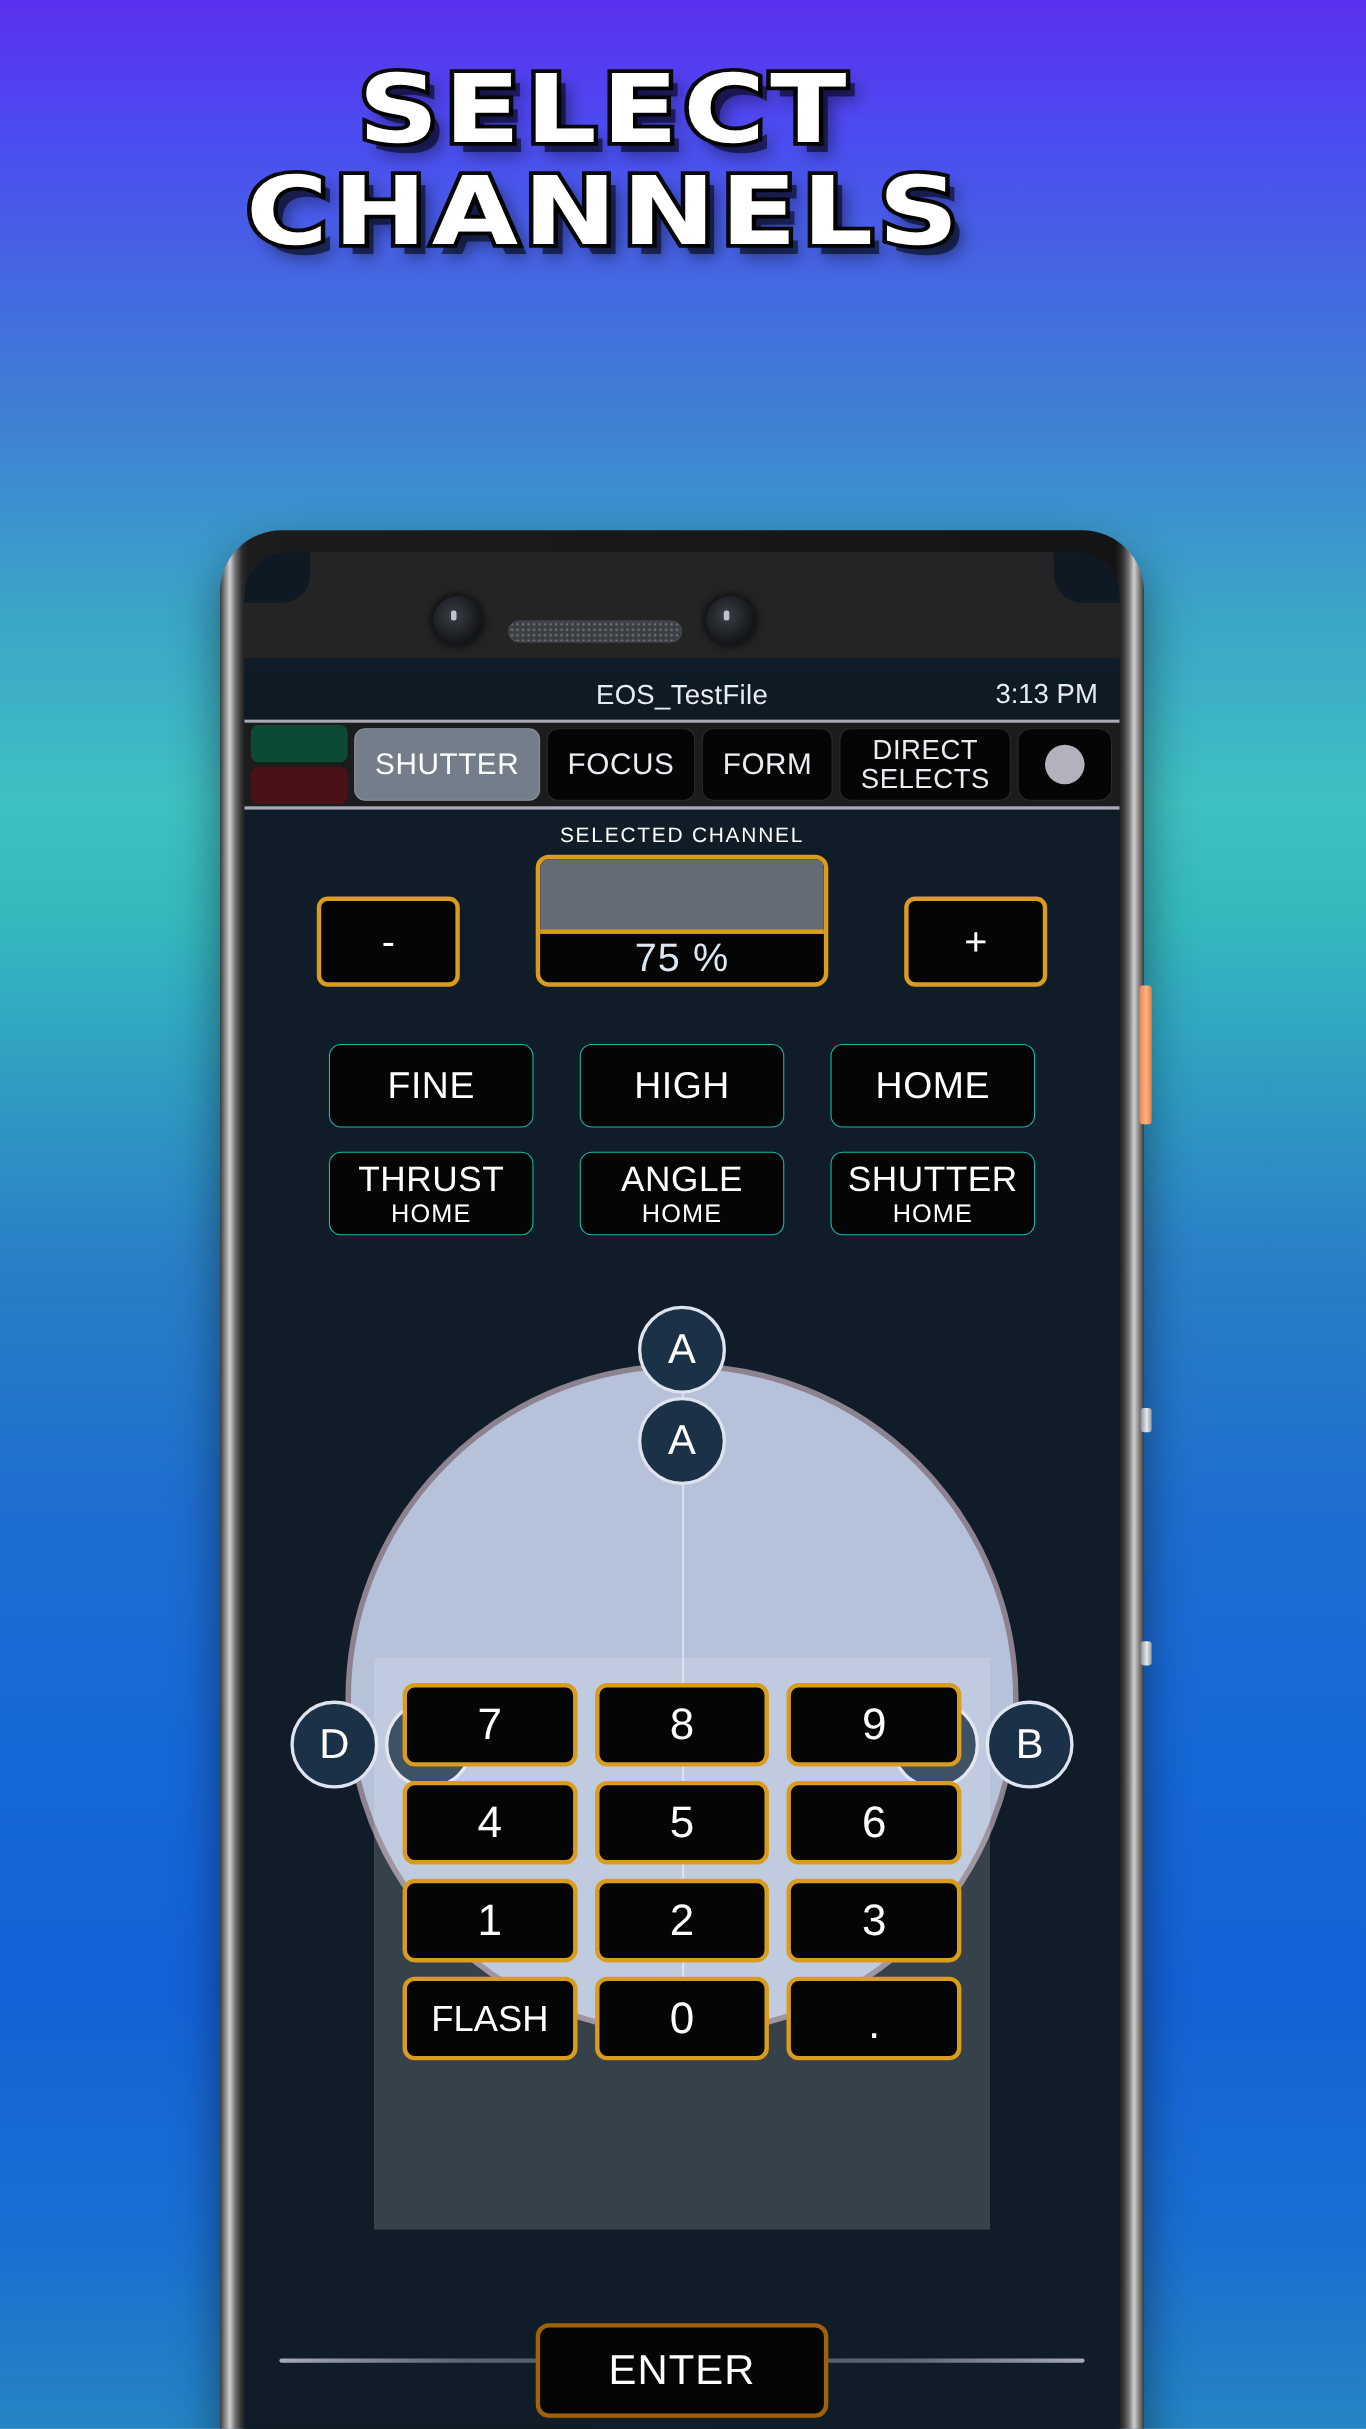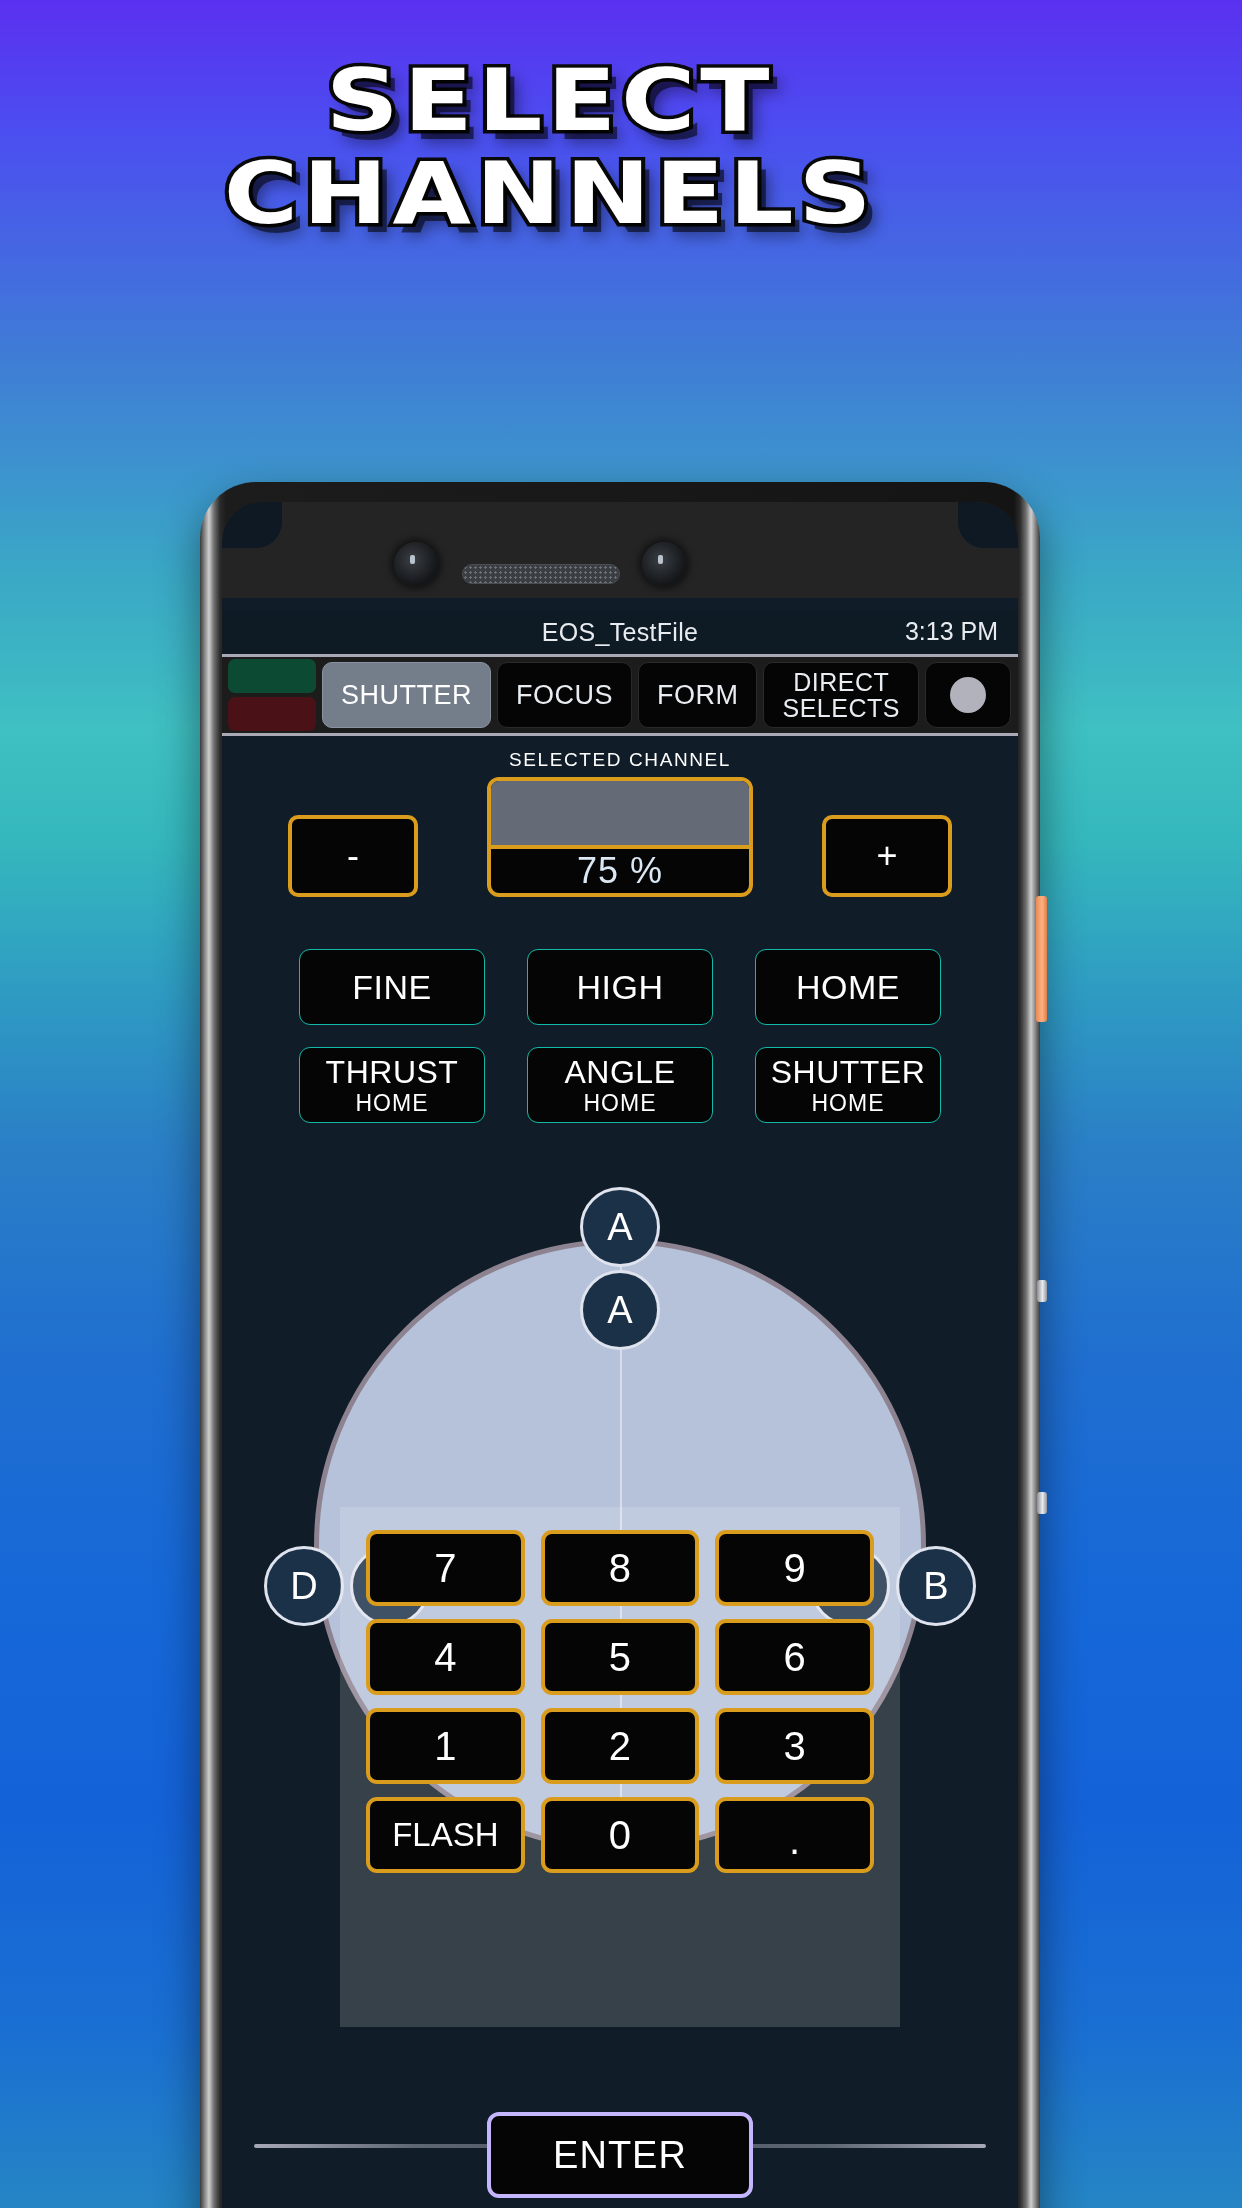--- a/index.html
+++ b/index.html
@@ -235,21 +235,21 @@
     z-index:5;
   }
   .bottom .hr{
     position:absolute; left:32px; right:32px; top:52px; height:4px;
     background:linear-gradient(90deg,#a8a8b8 0%,#5d6673 22%,#4a525d 50%,#5d6673 78%,#a8a8b8 100%);
     border-radius:2px;
   }
   .enter{
     position:absolute; left:50%; transform:translateX(-50%); top:20px;
     width:266px; height:86px; border-radius:12px;
-    background:#050505; border:4px solid #c4b5fd;
+    background:#050505; border:4px solid #a16207;
     color:#ffffff; font-size:38px; letter-spacing:1px;
     display:flex; align-items:center; justify-content:center;
   }
 
   
   .sidebtn{ position:absolute; right:-7px; border-radius:3px; }
   .sb-power{ top:414px; width:11px; height:126px;
     background:linear-gradient(90deg,#e88b55,#ffb182 55%,#e07f46); }
   .sb-v1{ top:798px; width:10px; height:22px;
     background:linear-gradient(90deg,#8b8f95,#e7eaee 55%,#93979d); }

